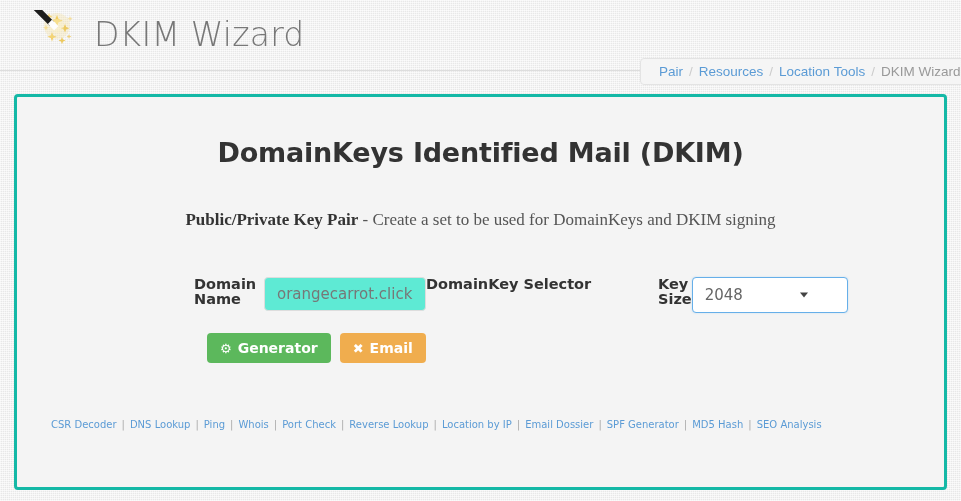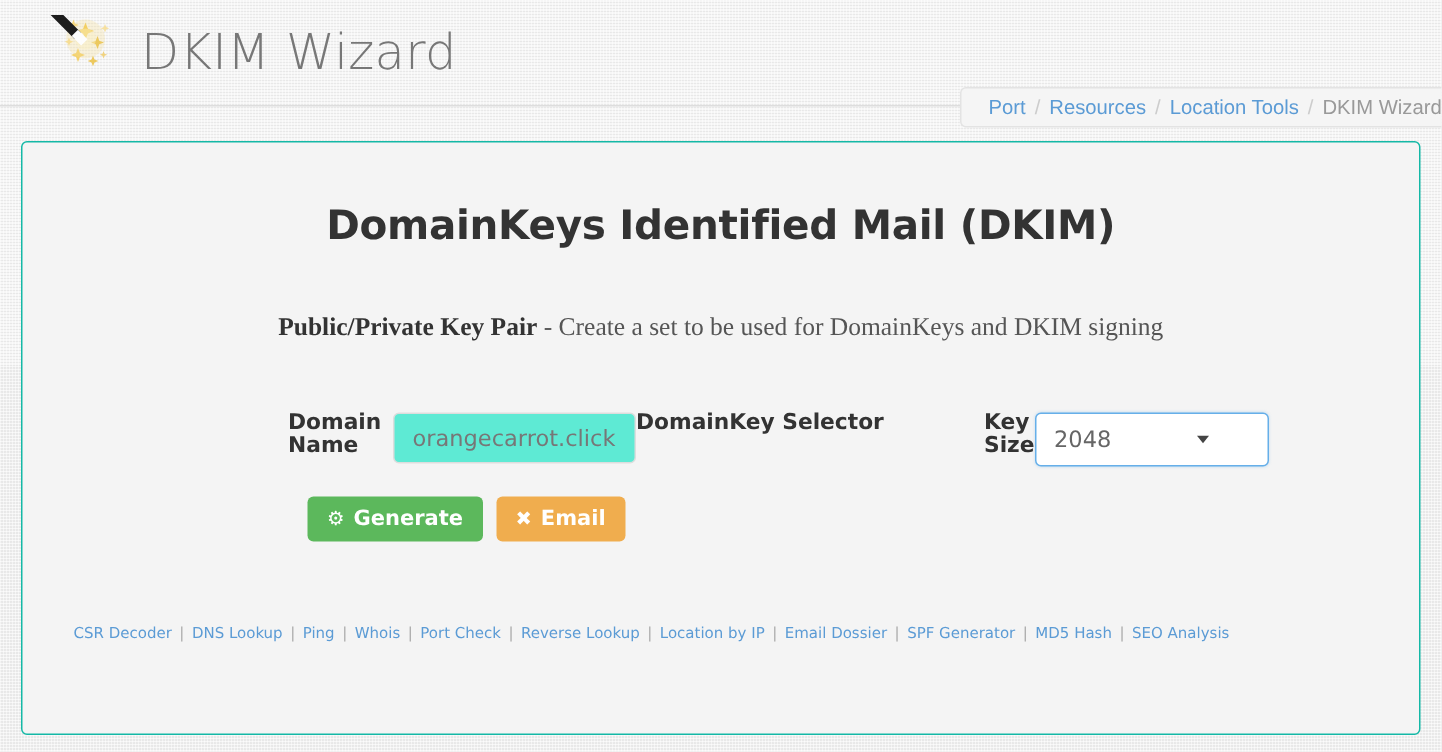--- a/index.html
+++ b/index.html
@@ -97,21 +97,21 @@
 
   
   .main-card {
     position: absolute;
     left: 14px;
     top: 94px;
     width: 933px;
     height: 396px;
     box-sizing: border-box;
     background: #f4f4f4;
-    border: 1px solid #14b8a6;
+    border: 3px solid #14b8a6;
     border-radius: 4px;
     z-index: 2;
     overflow: hidden;
   }
 
   .main-title {
     text-align: center;
     font-size: 27px;
     font-weight: bold;
     color: #333333;
@@ -273,21 +273,21 @@
         <rect x="5" y="11" width="31" height="6" rx="0.5" fill="#1d1d1d"></rect>
         <rect x="33" y="11" width="9" height="6" rx="0.5" fill="#fdfdfd"></rect>
       </g>
     </svg>
   </div>
   <div class="title-text">DKIM Wizard</div>
 </div>
 <div class="header-rule"></div>
 
 <nav class="breadcrumb">
-  <a href="#">Port</a>
+  <a href="#">Pair</a>
   <span class="bc-sep">/</span>
   <a href="#">Resources</a>
   <span class="bc-sep">/</span>
   <a href="#">Location Tools</a>
   <span class="bc-sep">/</span>
   <span class="bc-current">DKIM Wizard</span>
 </nav>
 
 <div class="main-card">
 
@@ -316,21 +316,21 @@
         </div>
         <span class="select-caret"></span>
       </div>
     </div>
 
   </div>
 
   <div class="button-row">
     <button class="btn btn-generate">
       <span class="glyph">⚙</span>
-      <span>Generate</span>
+      <span>Generator</span>
     </button>
     <button class="btn btn-cancel">
       <span class="glyph">✖</span>
       <span>Email</span>
     </button>
   </div>
 
   <div class="footer-links">
     <a href="#">CSR Decoder</a><span class="sep">|</span><a href="#">DNS Lookup</a><span class="sep">|</span><a href="#">Ping</a><span class="sep">|</span><a href="#">Whois</a><span class="sep">|</span><a href="#">Port Check</a><span class="sep">|</span><a href="#">Reverse Lookup</a><span class="sep">|</span><a href="#">Location by IP</a><span class="sep">|</span><a href="#">Email Dossier</a><span class="sep">|</span><a href="#">SPF Generator</a><span class="sep">|</span><a href="#">MD5 Hash</a><span class="sep">|</span><a href="#">SEO Analysis</a>
   </div>

